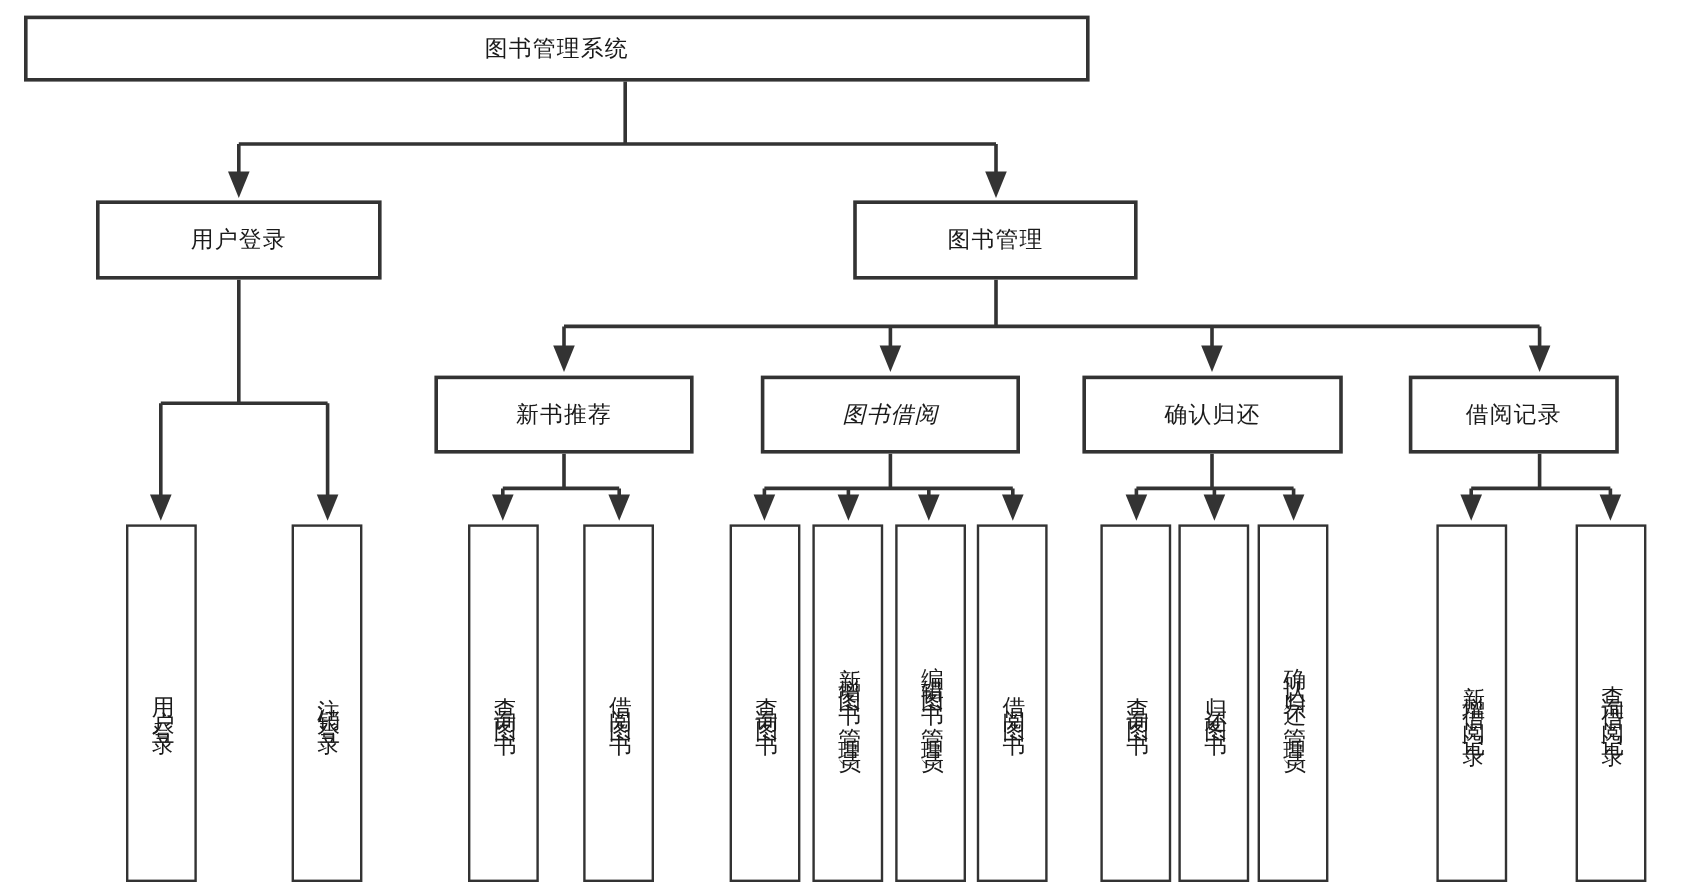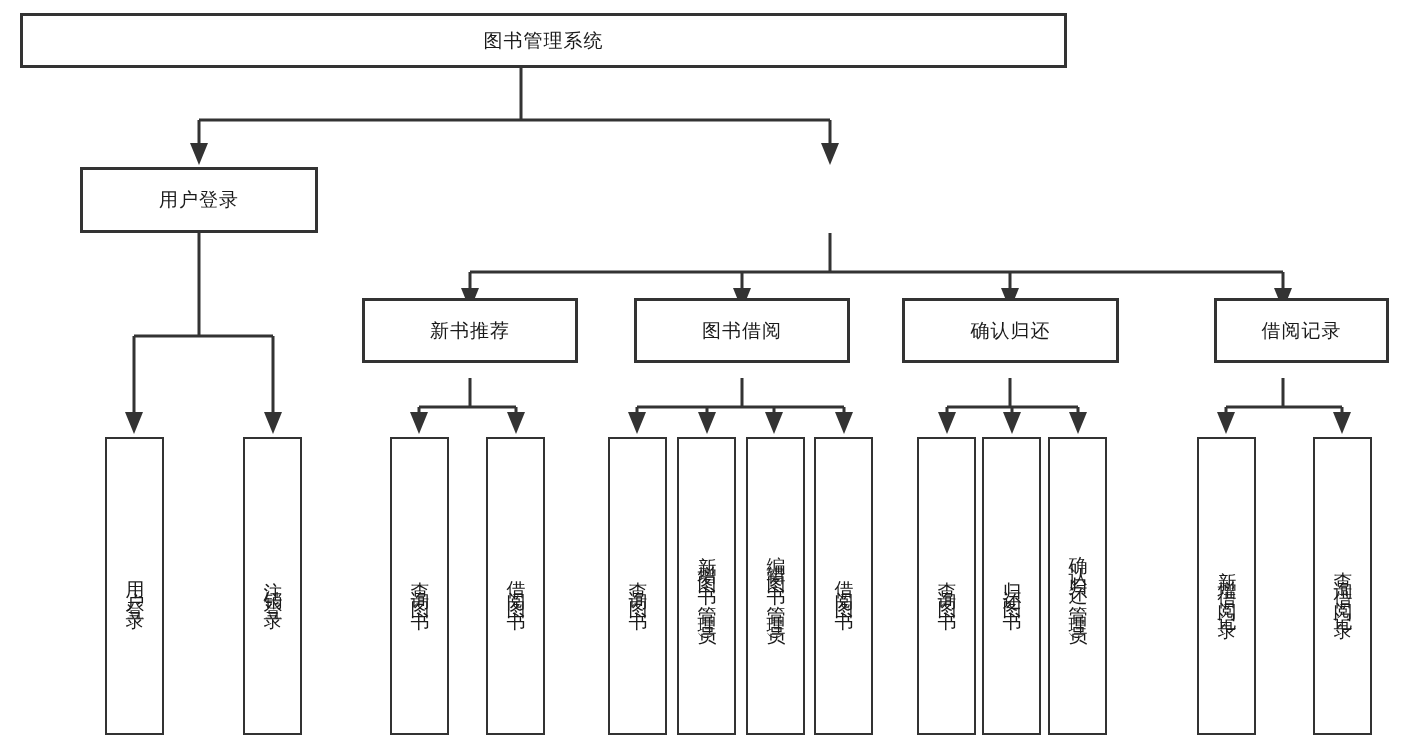--- a/index.html
+++ b/index.html
@@ -32,30 +32,30 @@
     border: 3px solid #333333;
     background: #ffffff;
     display: flex;
     align-items: center;
     justify-content: center;
     font-size: 19px;
     letter-spacing: 1px;
     text-align: center;
   }
   
-  .box.root   { left: 20px;  top: 13px;  width: 1047px; height: 55px; }
+  .box.root   { left: 20px;  top: 13px;  width: 888px; height: 55px; }
   
   .box.login  { left: 80px;  top: 167px; width: 238px;  height: 66px; }
   .box.mgmt   { left: 711px; top: 167px; width: 237px;  height: 66px; }
   
-  .box.l3     { top: 298px; height: 65px; width: 216px; }
+  .box.l3     { top: 313px; height: 65px; width: 216px; }
   .box.l3a    { left: 362px; }
-  .box.l3b    { left: 634px; }
+  .box.l3b    { left: 634px; font-style: italic; }
   .box.l3c    { left: 902px;  width: 217px; }
-  .box.l3d    { left: 1174px; width: 175px; margin-left: 40px; }
+  .box.l3d    { left: 1174px; width: 175px; }
   
   .box.leaf   { top: 437px; height: 298px; width: 59px; border-width: 2.5px; letter-spacing: 0; }
   .box.leaf > span {
     writing-mode: vertical-rl;
     text-orientation: mixed;
     font-size: 19px;
     line-height: 1.1;
     letter-spacing: 10px;
     white-space: nowrap;
   }
@@ -138,20 +138,23 @@
     </g>
   </svg>
 
   <div class="box root">
     <span>图书管理系统</span>
   </div>
 
   <div class="box login">
     <span>用户登录</span>
   </div>
+  <div class="box mgmt">
+    <span>图书管理</span>
+  </div>
 
   <div class="box l3 l3a">
     <span>新书推荐</span>
   </div>
   <div class="box l3 l3b">
     <span>图书借阅</span>
   </div>
   <div class="box l3 l3c">
     <span>确认归还</span>
   </div>

